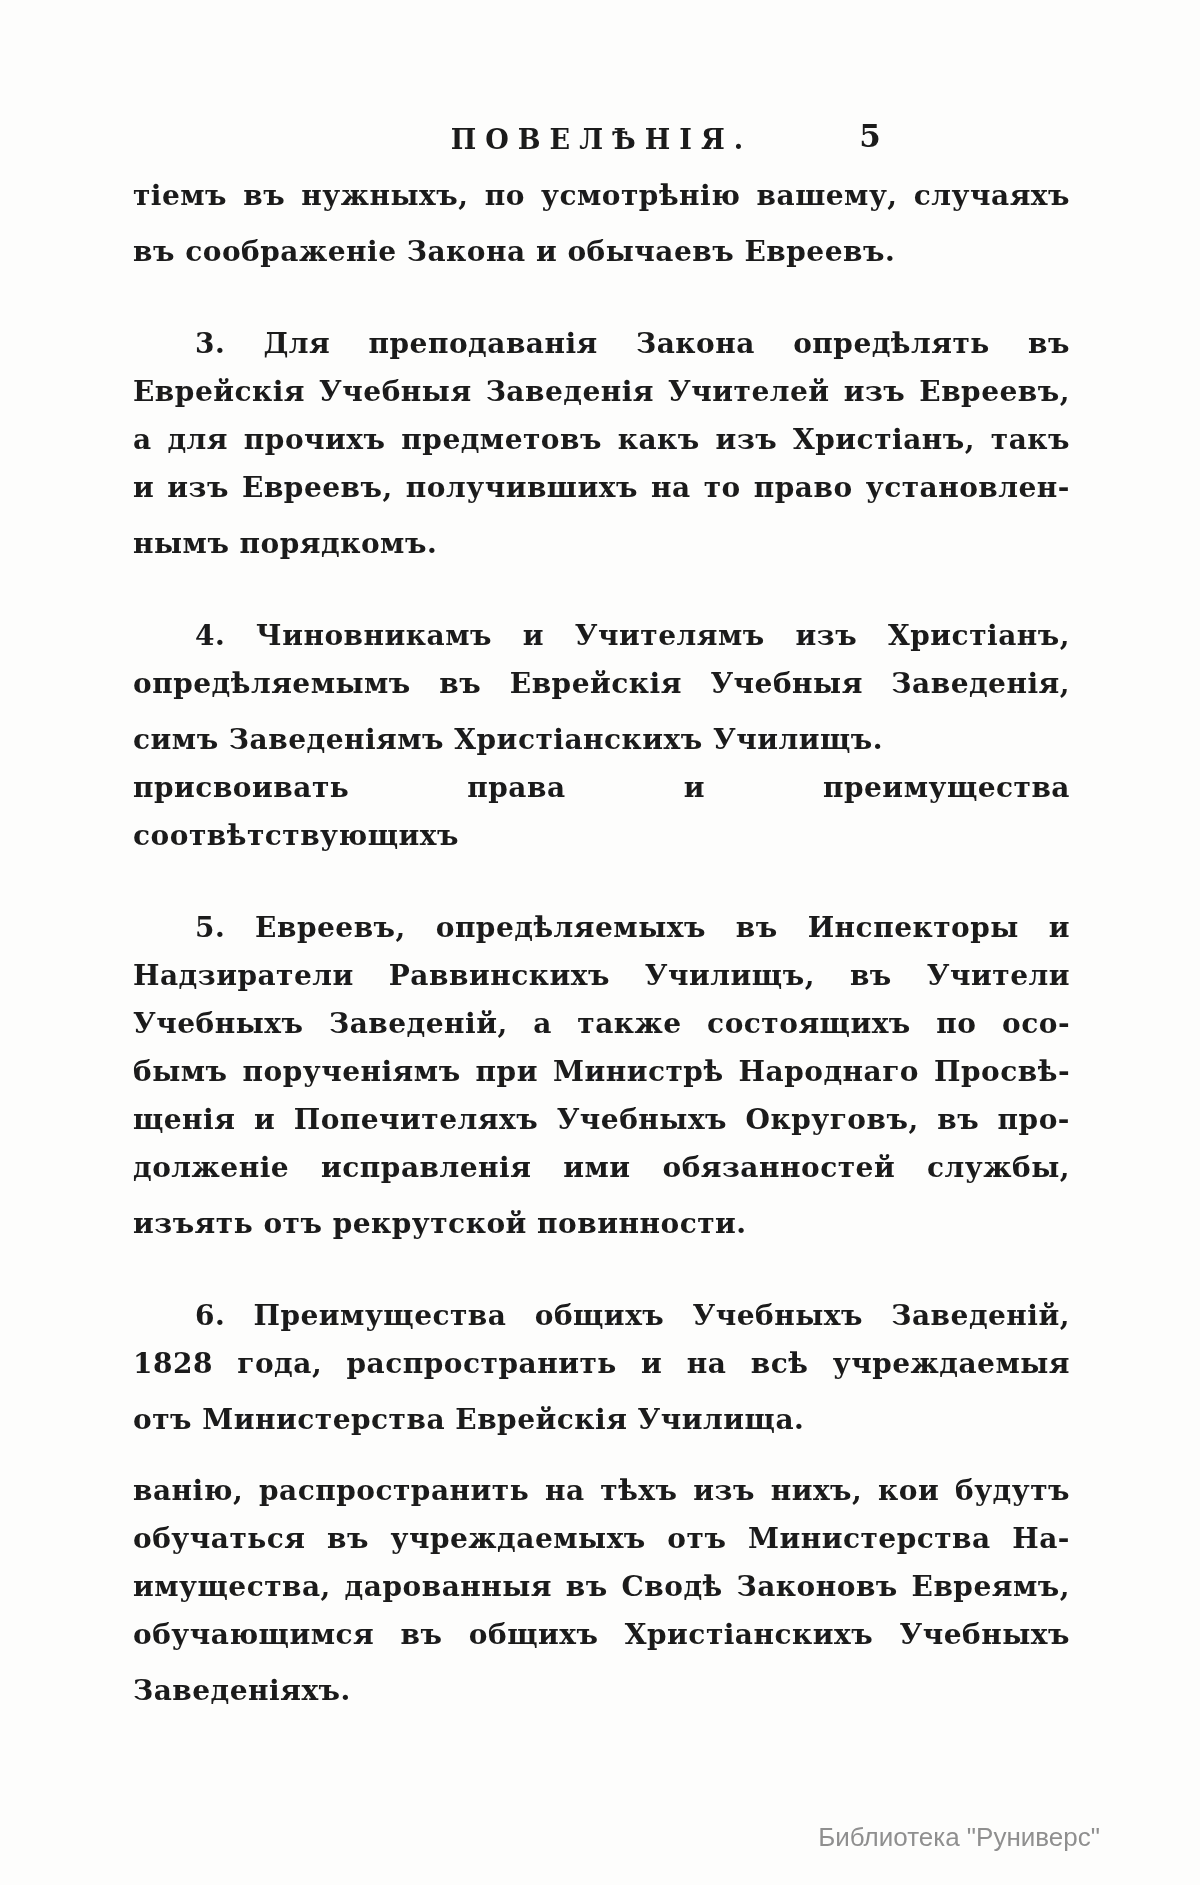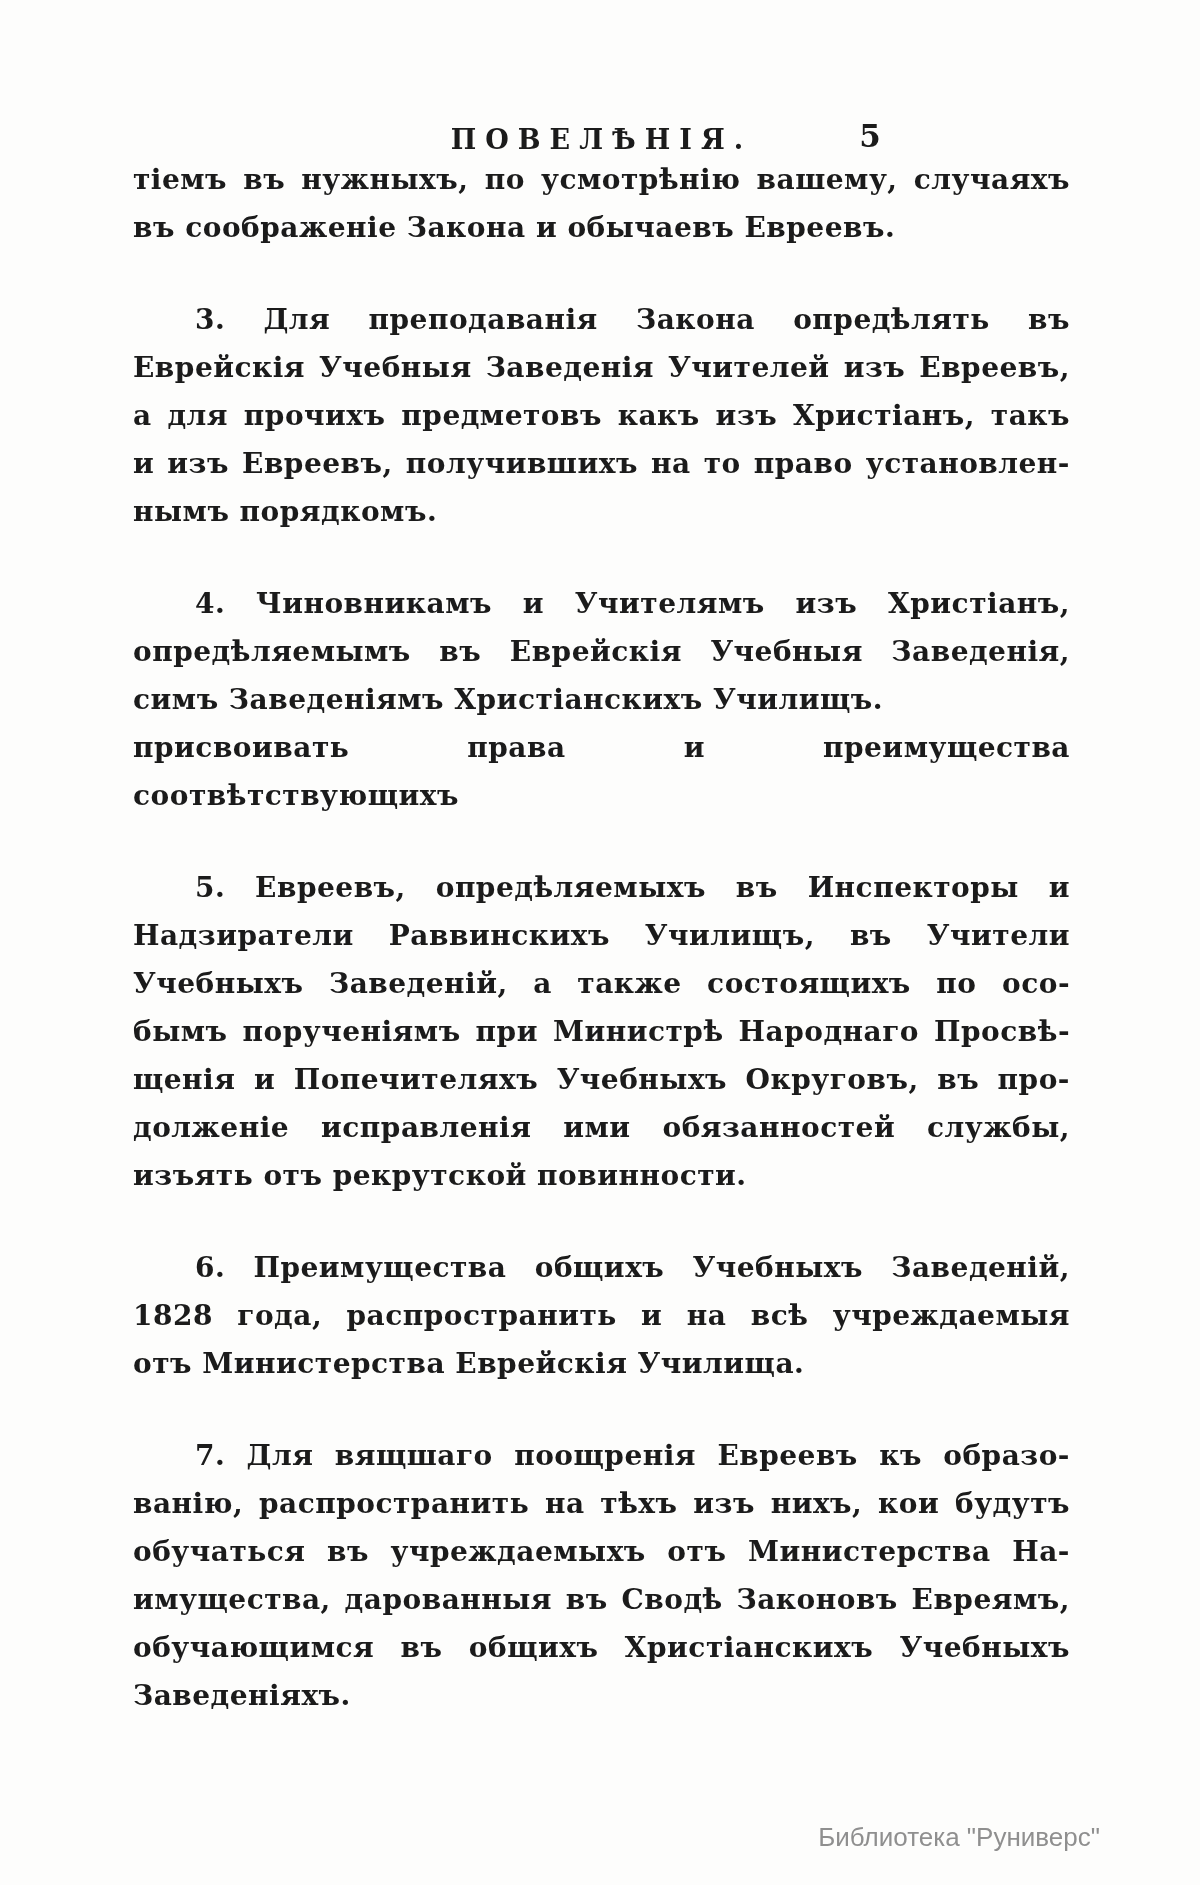--- a/index.html
+++ b/index.html
@@ -31,37 +31,37 @@
     position: absolute;
     top: 118px;
     left: 835px;
     width: 70px;
     text-align: center;
     font-size: 31px;
     font-weight: bold;
   }
   .body-text {
     position: absolute;
-    top: 156px;
+    top: 172px;
     left: 133px;
     width: 937px;
     font-size: 28px;
     font-weight: bold;
     line-height: 48px;
     letter-spacing: 0.5px;
   }
   .paragraph { margin: 0; }
   .paragraph + .paragraph { margin-top: 23px; }
   .line {
     text-align: justify;
     text-align-last: justify;
     white-space: normal;
   }
   .line.first { text-indent: 62px; margin-top: 44px; }
-  .line.last { text-align-last: left; }
+  .line.last { text-align-last: left; margin-top: 8px; }
   .watermark {
     position: absolute;
     top: 1822px;
     left: 700px;
     width: 400px;
     text-align: right;
     font-family: "Liberation Sans", sans-serif;
     font-size: 26px;
     font-weight: normal;
     color: #8f8f8f;
@@ -101,21 +101,20 @@
         <div class="line">щенія и Попечителяхъ Учебныхъ Округовъ, въ про-</div>
         <div class="line">долженіе исправленія ими обязанностей службы,</div>
         <div class="line last">изъять отъ рекрутской повинности.</div>
       </div>
       <div class="paragraph">
         <div class="line first">6. Преимущества общихъ Учебныхъ Заведеній,</div>
         <div class="line">1828 года, распространить и на всѣ учреждаемыя</div>
         <div class="line last">отъ Министерства Еврейскія Училища.</div>
       </div>
       <div class="paragraph">
-        <div class="line first">7. Для вящшаго поощренія Евреевъ къ образо-</div>
         <div class="line">ванію, распространить на тѣхъ изъ нихъ, кои будутъ</div>
         <div class="line">обучаться въ учреждаемыхъ отъ Министерства На-</div>
         <div class="line">имущества, дарованныя въ Сводѣ Законовъ Евреямъ,</div>
         <div class="line">обучающимся въ общихъ Христіанскихъ Учебныхъ</div>
         <div class="line last">Заведеніяхъ.</div>
       </div>
     </div>
 
   <div class="watermark">Библиотека "Руниверс"</div>
 </div>

